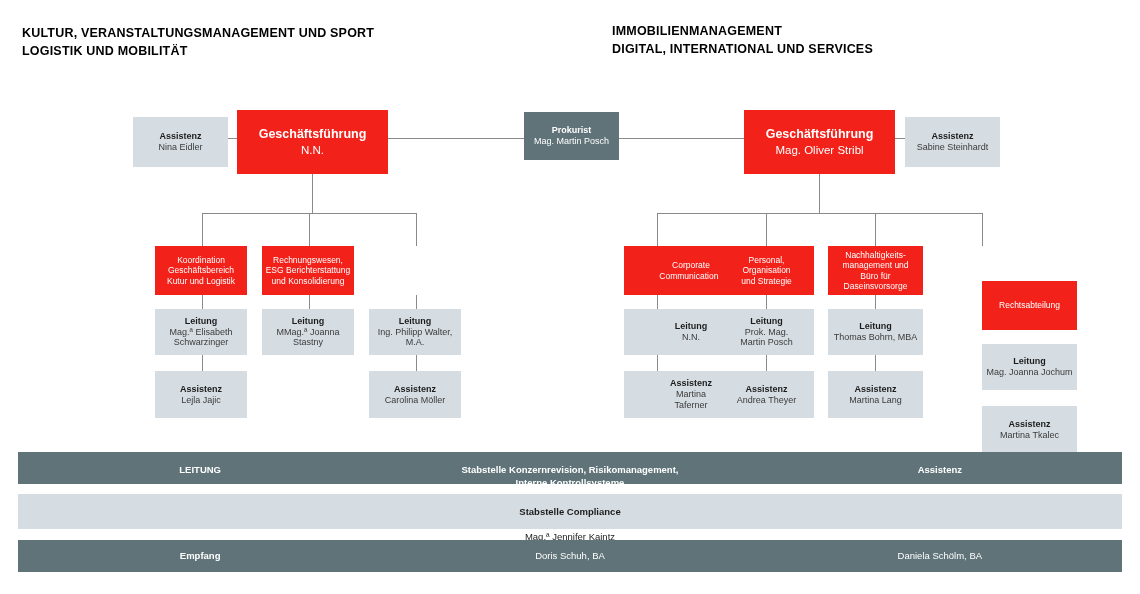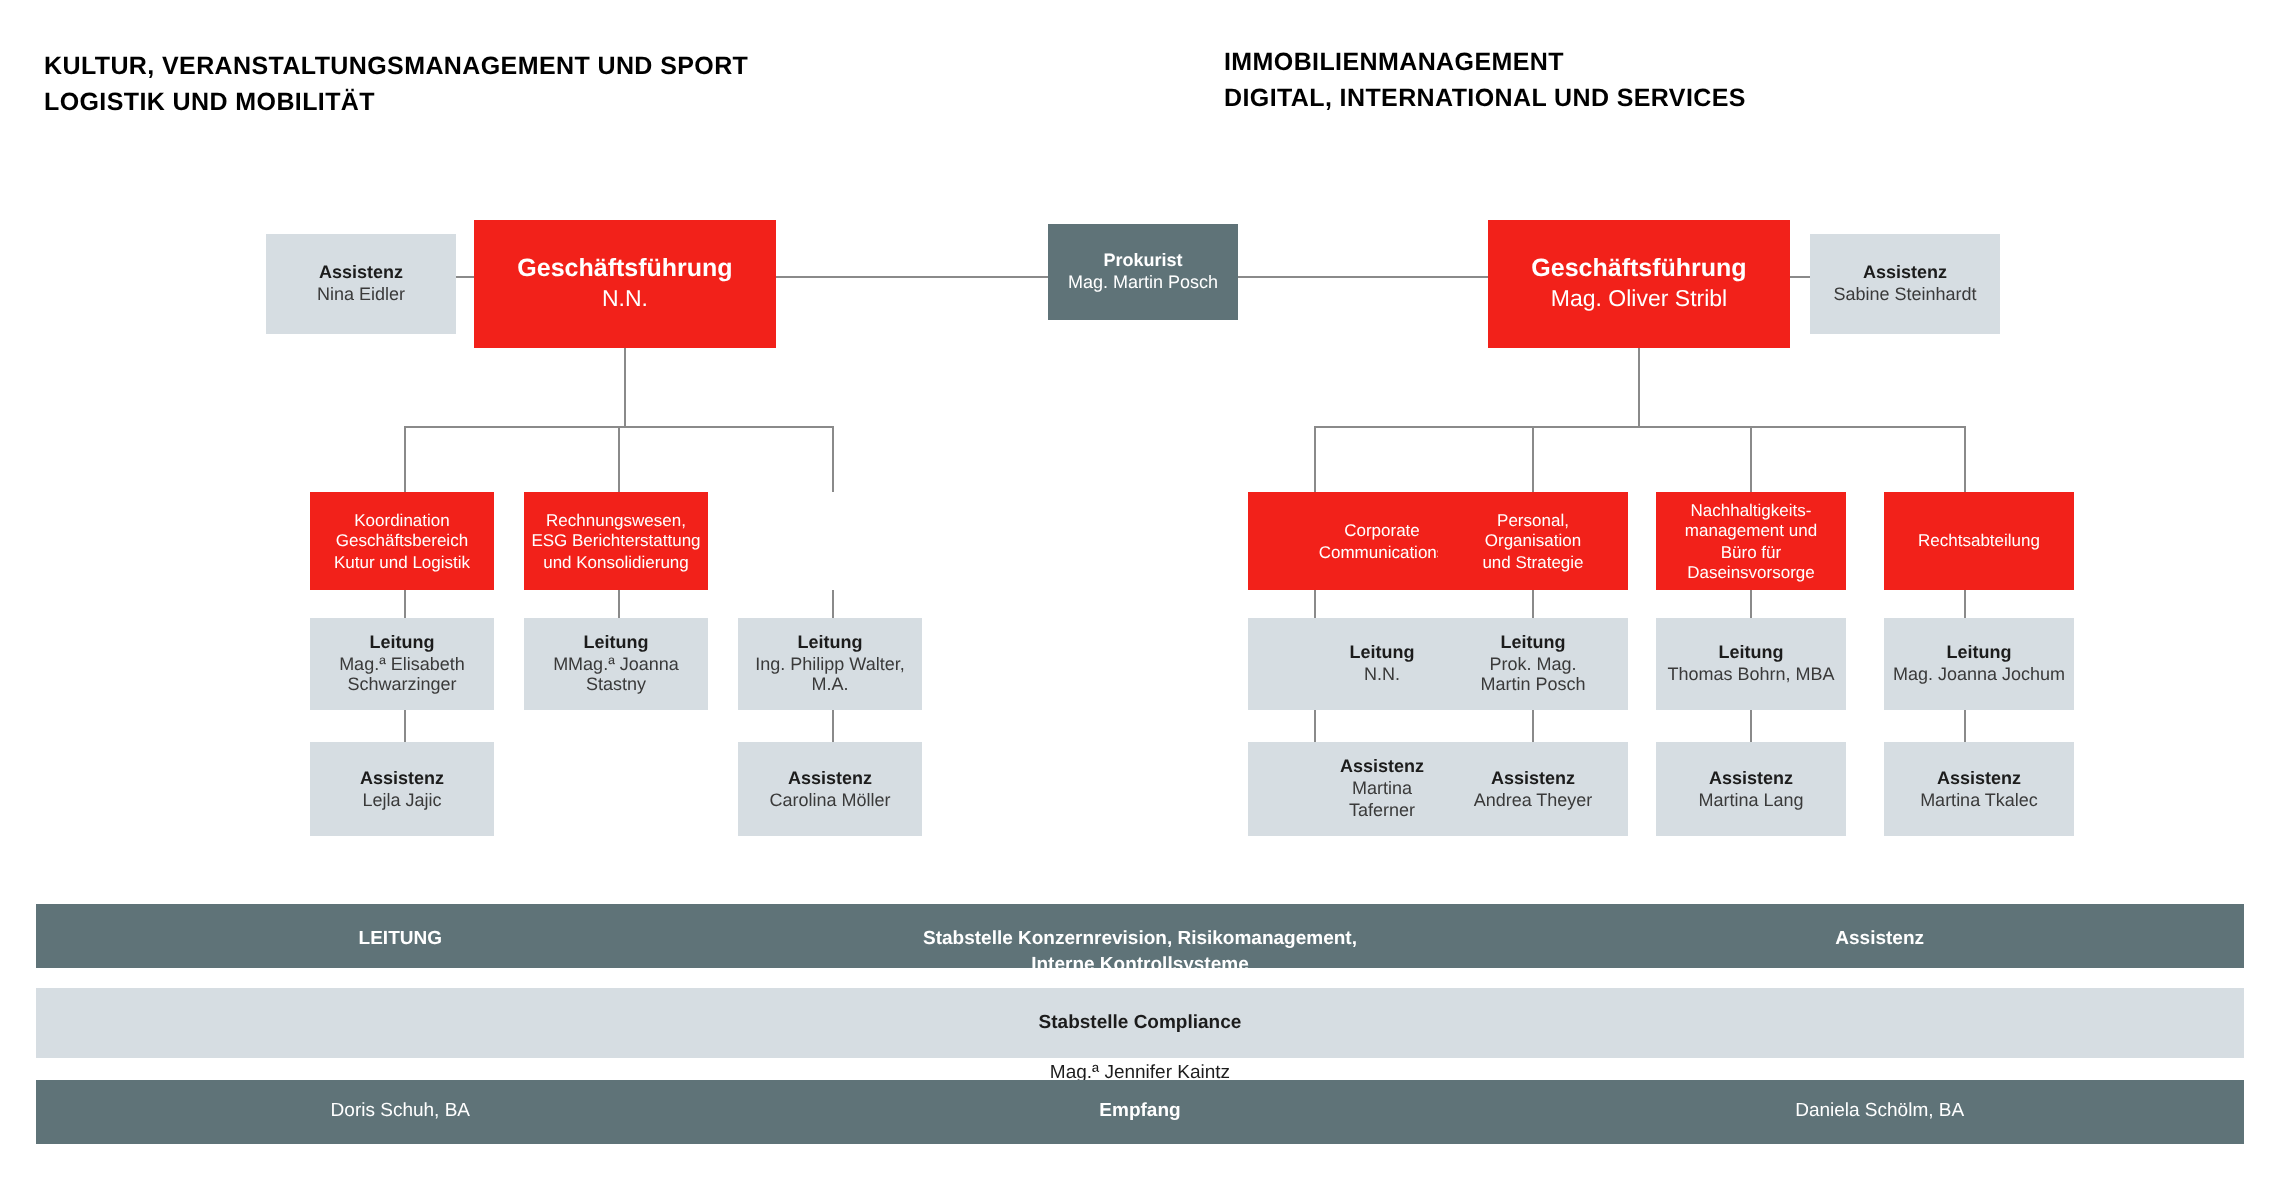--- a/index.html
+++ b/index.html
@@ -24,21 +24,21 @@
   
   .b-asl{left:133px;top:117px;width:95px;height:50px;font-size:9px;}
   .b-gfl{left:237px;top:110px;width:151px;height:64px;font-size:11.5px;}
   .b-gfl .title,.b-gfr .title{font-size:12.5px;}
   .b-prok{left:524px;top:112px;width:95px;height:48px;font-size:9px;}
   .b-gfr{left:744px;top:110px;width:151px;height:64px;font-size:11.5px;}
   .b-asr{left:905px;top:117px;width:95px;height:50px;font-size:9px;}
 
   
   .lc1{left:155px;} .lc2{left:262px;} .lc3{left:369px;}
-  .rc1{left:624px;padding-left:40px;} .rc2{left:719px;} .rc3{left:828px;} .rc4{left:942px;}
+  .rc1{left:624px;padding-left:40px;} .rc2{left:719px;} .rc3{left:828px;} .rc4{left:982px;margin-top:35px;}
   .w94{width:92px;} .w95{width:95px;}
   .r-dept{top:246px;height:49px;font-size:8.5px;line-height:1.18;}
   .r-leit{top:309px;height:46px;font-size:9px;}
   .r-asst{top:371px;height:47px;font-size:9px;}
 
   
   .hline{position:absolute;height:1px;background:var(--line,#8a8a8a);}
   .vline{position:absolute;width:1px;background:var(--line,#8a8a8a);}
   .ln-top{left:228px;top:138px;width:677px;}
   .tr-l{left:312px;top:174px;height:39px;}
@@ -224,18 +224,18 @@
   <div class="bar bar2 gray">
     <div class="cell"></div>
     <div class="cell">
       <span class="bt">Stabstelle Compliance</span><br>
       <span>Mag.ª Jennifer Kaintz</span>
     </div>
     <div class="cell"></div>
   </div>
 
   <div class="bar bar3 slate">
+    <div class="cell bt">Empfang</div>
     <div class="cell">Doris Schuh, BA</div>
-    <div class="cell bt">Empfang</div>
     <div class="cell">Daniela Schölm, BA</div>
   </div>
 
 </div>
 
 </body></html>

